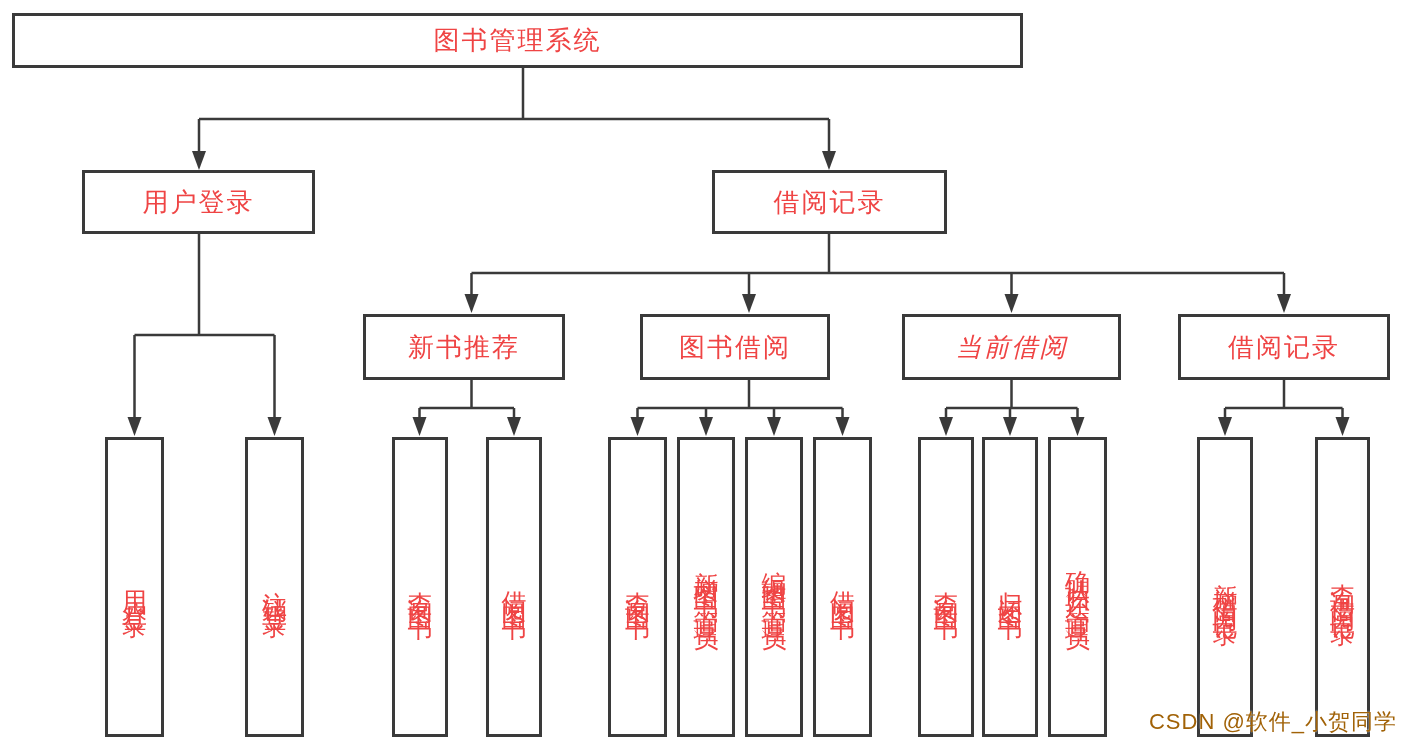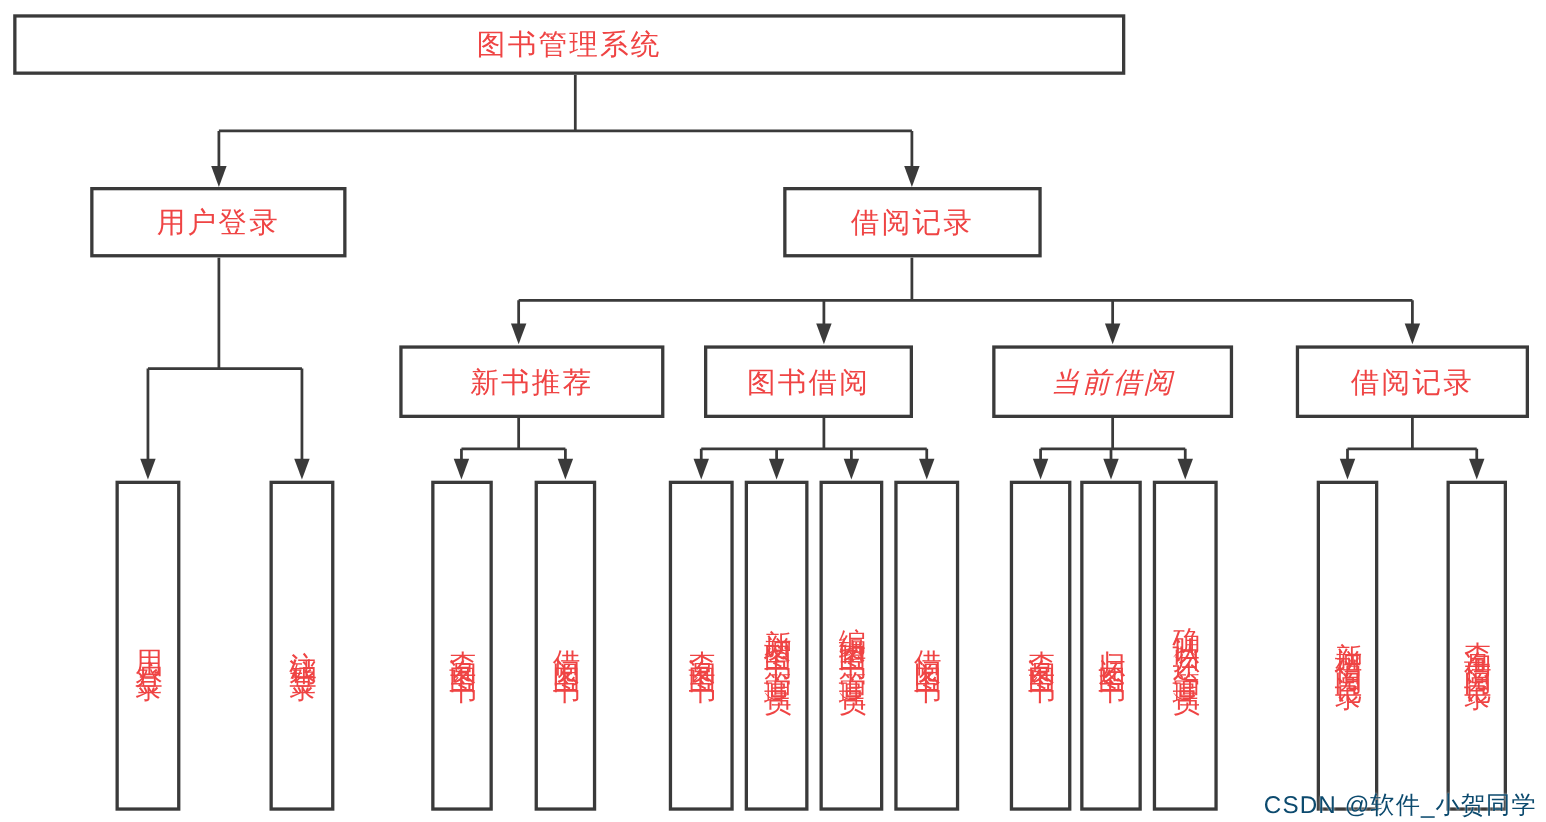--- a/index.html
+++ b/index.html
@@ -12,22 +12,22 @@
     position:absolute; box-sizing:border-box; background:#ffffff;
     border:3px solid #3a3a3a; color:#ef4444;
     display:flex; align-items:center; justify-content:center;
   }
   .node.h { font-size:26px; letter-spacing:2px; white-space:nowrap; }
   .node.v {
     writing-mode:vertical-rl; text-orientation:mixed;
     font-size:25px; letter-spacing:8px; line-height:1;
   }
   .watermark {
-    position:absolute; right:8px; bottom:0;
-    font-size:22px; color:#0c4a6e; letter-spacing:1px;
+    position:absolute; right:8px; bottom:10px;
+    font-size:22px; color:#a16207; letter-spacing:1px;
     text-shadow:0 0 2px #ffffff; white-space:nowrap;
   }
 </style>
 </head>
 <body>
 
 <div class="stage">
 
   <svg class="connectors" width="1405" height="747" viewBox="0 0 1405 747">
     <g stroke="#3a3a3a" stroke-width="2.5" fill="none">
@@ -60,21 +60,21 @@
       <polygon points="1218,417 1232,417 1225,436"></polygon>
       <polygon points="1335.5,417 1349.5,417 1342.5,436"></polygon>
     </g>
   </svg>
 
   <div class="node h" style="left:12px; top:13px; width:1011px; height:55px;">图书管理系统</div>
 
   <div class="node h" style="left:82px; top:170px; width:233px; height:64px;">用户登录</div>
   <div class="node h" style="left:712px; top:170px; width:235px; height:64px;">借阅记录</div>
 
-  <div class="node h" style="left:363px; top:314px; width:241px; height:66px;">新书推荐</div>
+  <div class="node h" style="left:363px; top:314px; width:202px; height:66px;">新书推荐</div>
   <div class="node h" style="left:640px; top:314px; width:190px; height:66px;">图书借阅</div>
   <div class="node h" style="left:902px; top:314px; width:219px; height:66px;font-style:italic;">当前借阅</div>
   <div class="node h" style="left:1178px; top:314px; width:212px; height:66px;">借阅记录</div>
 
   <div class="node v" style="left:105px; top:437px; width:59px; height:300px;">用户登录</div>
   <div class="node v" style="left:245px; top:437px; width:59px; height:300px;">注销登录</div>
 
   <div class="node v" style="left:392px; top:437px; width:56px; height:300px;">查询图书</div>
   <div class="node v" style="left:486px; top:437px; width:56px; height:300px;">借阅图书</div>
 

